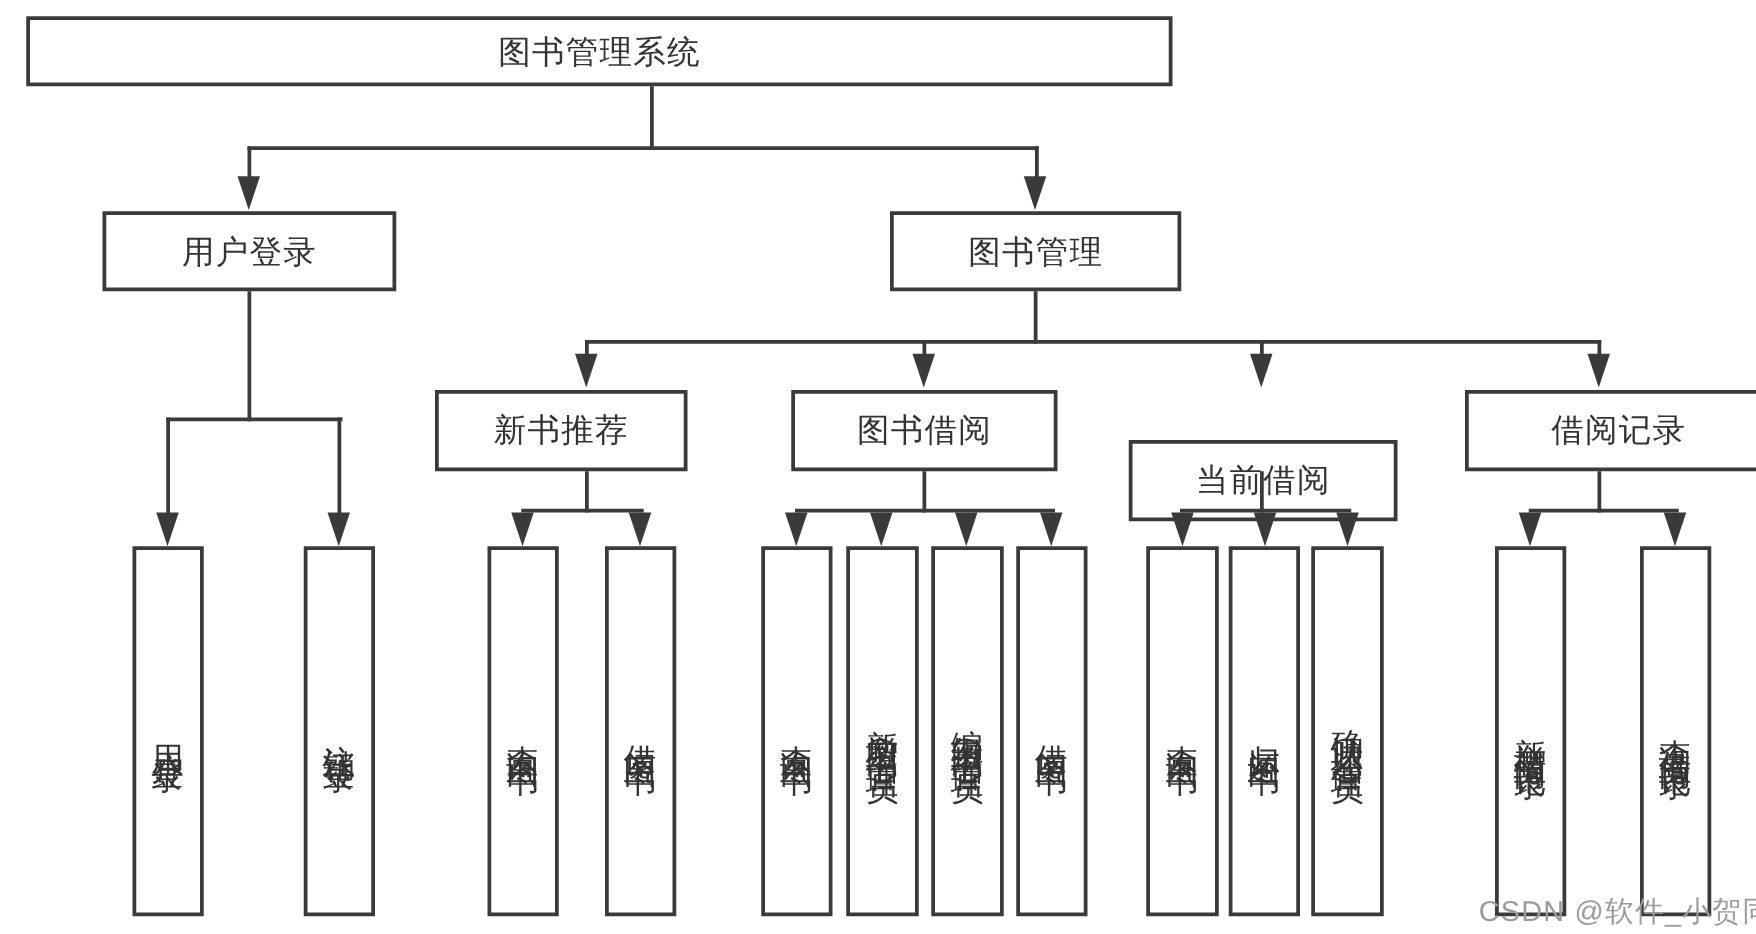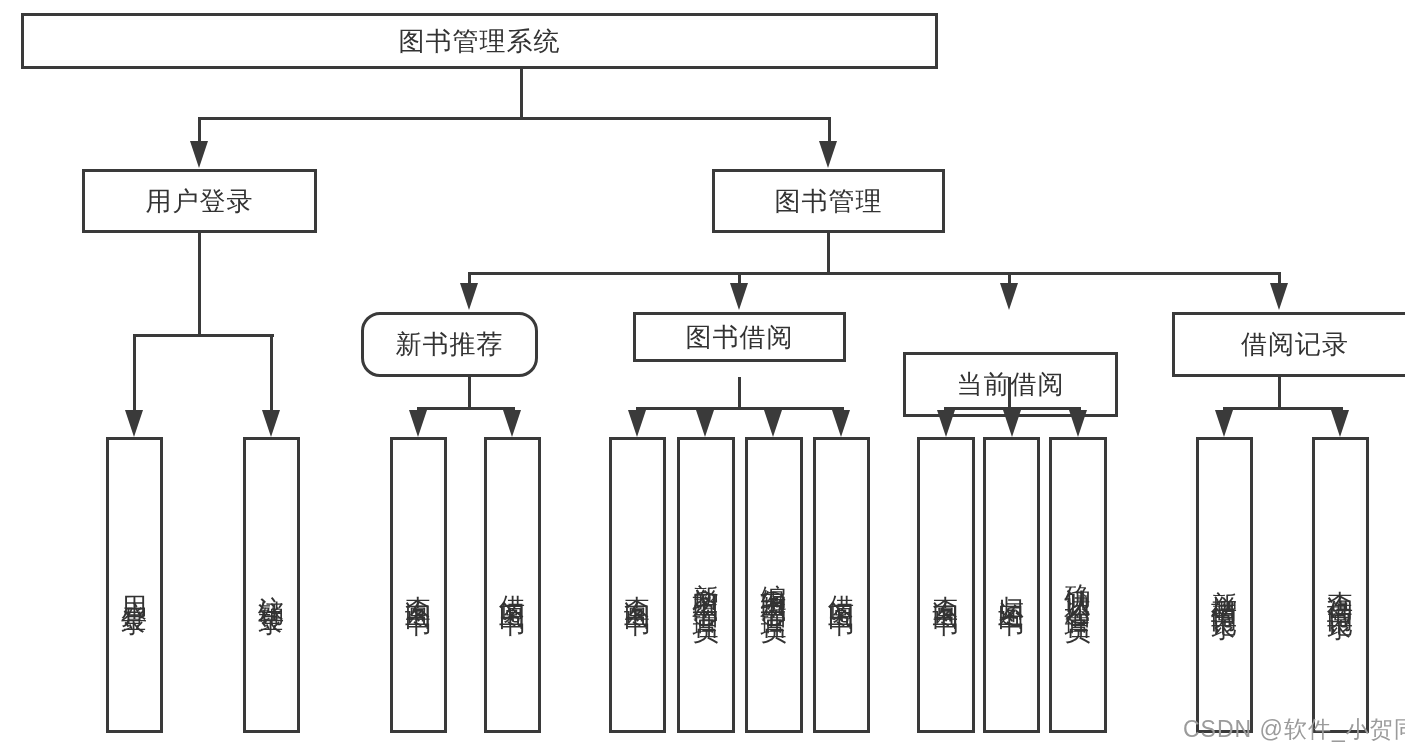--- a/index.html
+++ b/index.html
@@ -40,25 +40,25 @@
   </div>
 
   <div class="box" style="left:82px; top:169px; width:235px; height:64px;">
     <span>用户登录</span>
   </div>
 
   <div class="box" style="left:712px; top:169px; width:233px; height:64px;">
     <span>图书管理</span>
   </div>
 
-  <div class="box" style="left:361px; top:312px; width:177px; height:65px;border-radius:19px;">
+  <div class="box" style="left:348px; top:312px; width:202px; height:65px;">
     <span>新书推荐</span>
   </div>
 
-  <div class="box" style="left:633px; top:312px; width:213px; height:50px;">
+  <div class="box" style="left:633px; top:312px; width:213px; height:65px;">
     <span>图书借阅</span>
   </div>
 
   <div class="box" style="left:903px; top:312px; width:215px; height:65px;margin-top:40px;">
     <span>当前借阅</span>
   </div>
 
   <div class="box" style="left:1172px; top:312px; width:246px; height:65px;">
     <span>借阅记录</span>
   </div>

